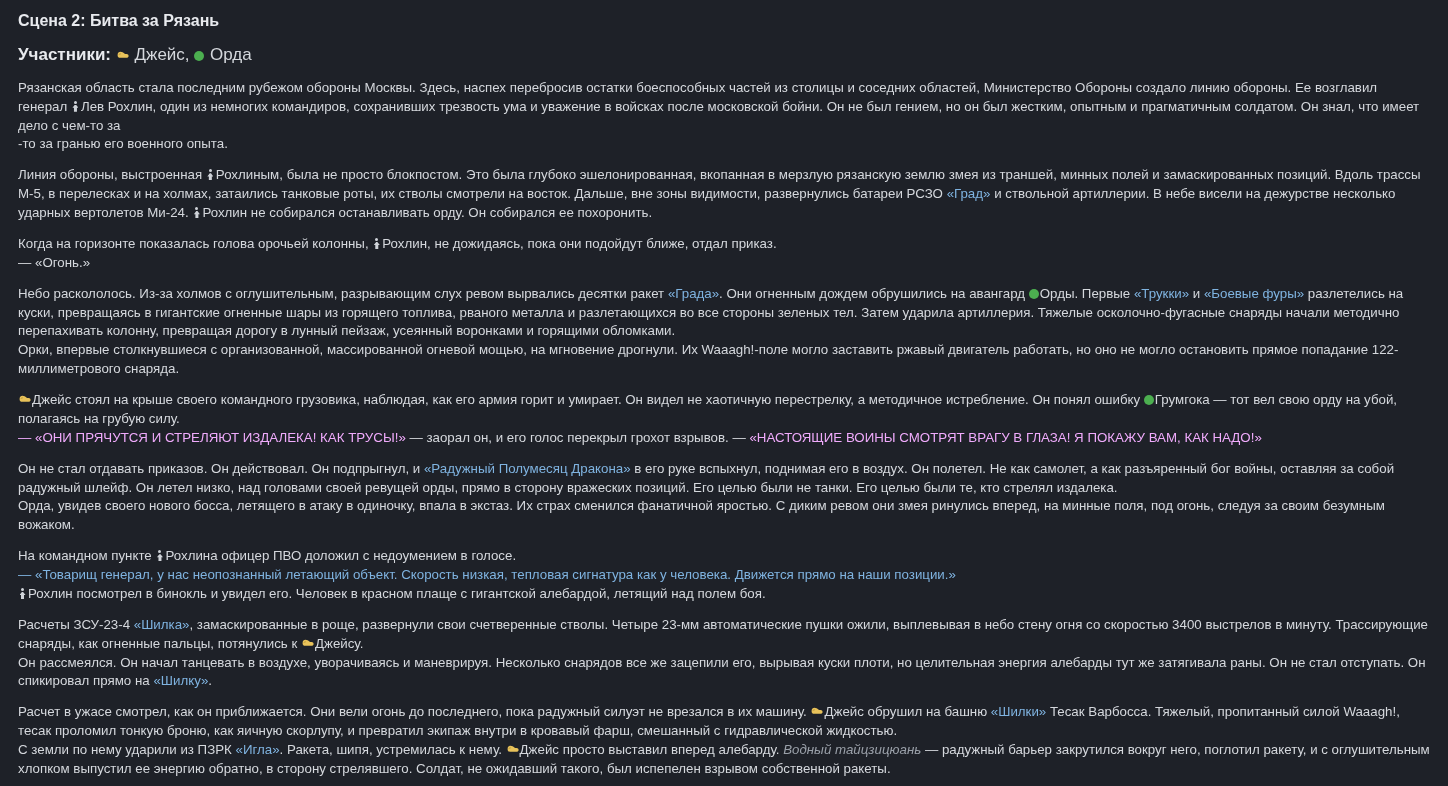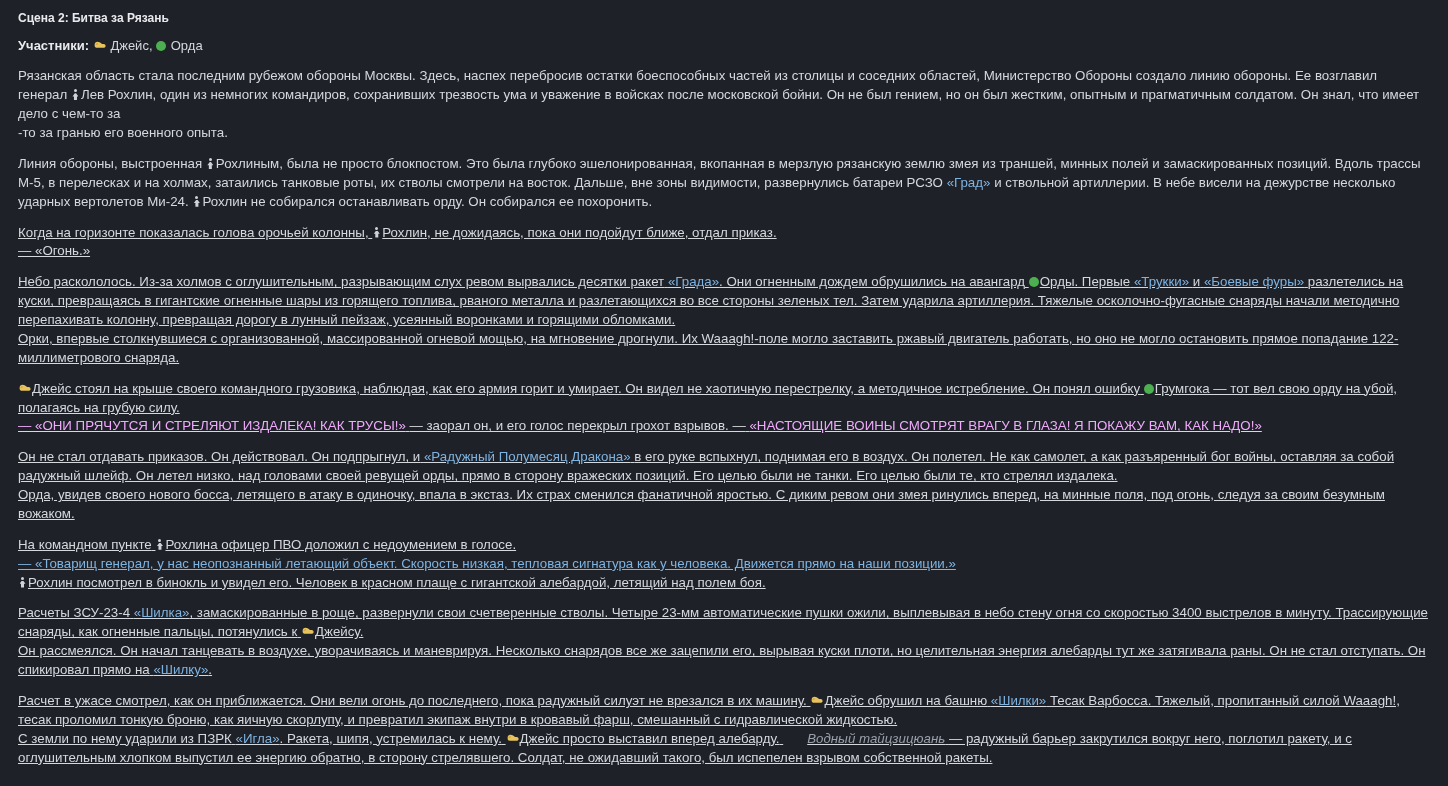--- a/index.html
+++ b/index.html
@@ -15,52 +15,50 @@
     font-size: 13.3px;
     line-height: 1.42;
   }
   .page {
     padding: 10px 18px 14px 18px;
     box-sizing: border-box;
     width: 1448px;
   }
   .scene-title {
     font-weight: bold;
-    font-size: 12px;
+    font-size: 16px;
     color: #e8eaee;
     margin: 0 0 10px 0;
   }
   .participants {
     margin: 0 0 12px 0;
-    font-size: 13px;
+    font-size: 17px;
   }
   .participants .lbl {
     font-weight: bold;
     color: #e8eaee;
   }
   p {
     margin: 0 0 12px 0;
   }
   .blk {
     margin: 0 0 12px 0;
   }
   .blk > div {
     margin: 0;
-    text-decoration: underline;
   }
   .q {
     color: #7fb3e0;
   }
   .qg {
     color: #f0abfc;
   }
   .gray-em {
     font-style: italic;
     color: #9aa0a9;
-    margin-left: 24px;
   }
   .dot {
     display: inline-block;
     width: 10px;
     height: 10px;
     border-radius: 50%;
     vertical-align: -1px;
     margin-right: 1px;
   }
   .dot-green {

